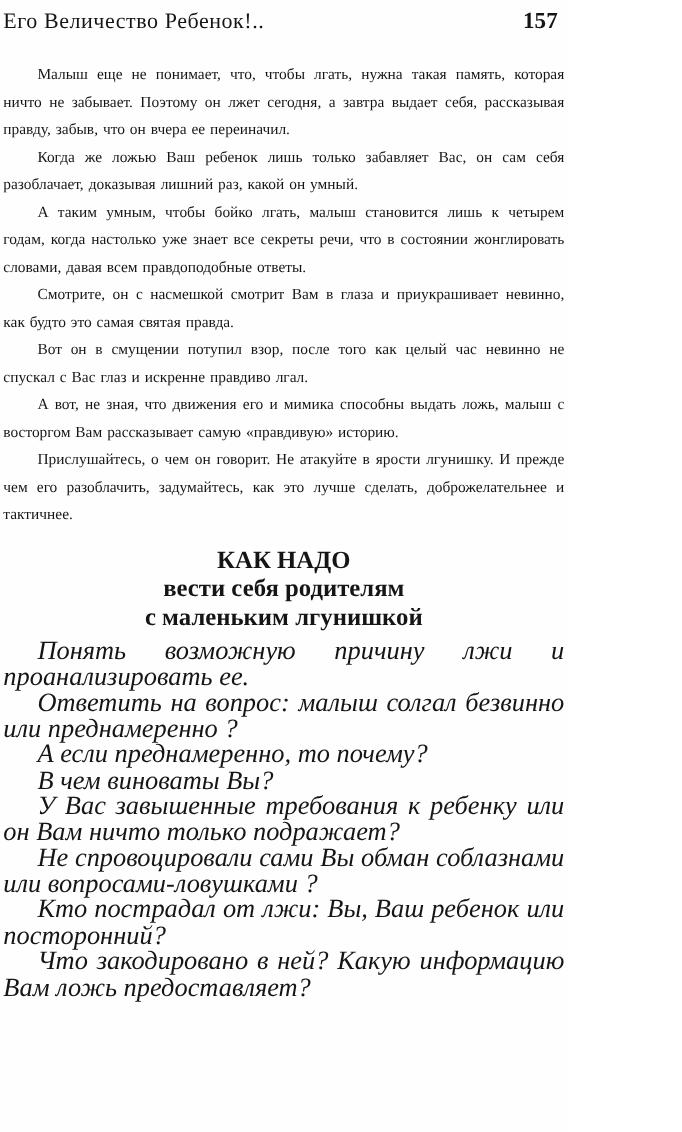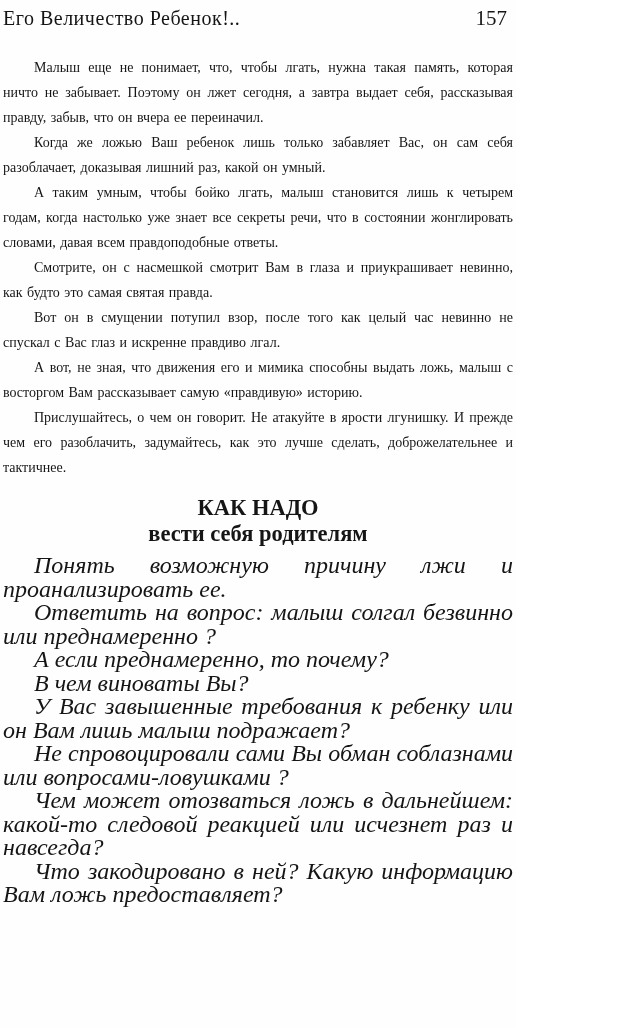--- a/index.html
+++ b/index.html
@@ -24,20 +24,21 @@
     align-items: baseline;
     font-size: 20px;
     line-height: 24px;
     padding-right: 6px;
   }
   .running-title {
     letter-spacing: 0.5px;
   }
   .page-number {
     font-size: 21px;
+    font-weight: bold;
   }
   .body-text {
     margin-top: 25px;
   }
   .body-text p {
     margin: 0;
     font-size: 14px;
     line-height: 25px;
     text-align: justify;
     text-indent: 31px;
@@ -78,26 +79,27 @@
     <p>А таким умным, чтобы бойко лгать, малыш становится лишь к четырем годам, когда настолько уже знает все секреты речи, что в состоянии жонглировать словами, давая всем правдоподобные ответы.</p>
     <p>Смотрите, он с насмешкой смотрит Вам в глаза и приукрашивает невинно, как будто это самая святая правда.</p>
     <p>Вот он в смущении потупил взор, после того как целый час невинно не спускал с Вас глаз и искренне правдиво лгал.</p>
     <p>А вот, не зная, что движения его и мимика способны выдать ложь, малыш с восторгом Вам рассказывает самую «правдивую» историю.</p>
     <p>Прислушайтесь, о чем он говорит. Не атакуйте в ярости лгунишку. И прежде чем его разоблачить, задумайтесь, как это лучше сделать, доброжелательнее и тактичнее.</p>
   </div>
 
   <div class="section-heading">
     <div>КАК НАДО</div>
     <div>вести себя родителям</div>
+    <div>с маленьким лгунишкой</div>
   </div>
 
   <div class="advice">
     <p>Понять возможную причину лжи и проанализировать ее.</p>
     <p>Ответить на вопрос: малыш солгал безвинно или преднамеренно ?</p>
     <p>А если преднамеренно, то почему?</p>
     <p>В чем виноваты Вы?</p>
-    <p>У Вас завышенные требования к ребенку или он Вам лишь малыш подражает?</p>
+    <p>У Вас завышенные требования к ребенку или он Вам ничто только подражает?</p>
     <p>Не спровоцировали сами Вы обман соблазнами или вопросами-ловушками ?</p>
-    <p>Чем может отозваться ложь в дальнейшем: какой-то следовой реакцией или исчезнет раз и навсегда?</p>
+    <p>Кто пострадал от лжи: Вы, Ваш ребенок или посторонний?</p>
     <p>Что закодировано в ней? Какую информацию Вам ложь предоставляет?</p>
   </div>
 
 </div>
 
 </body></html>

